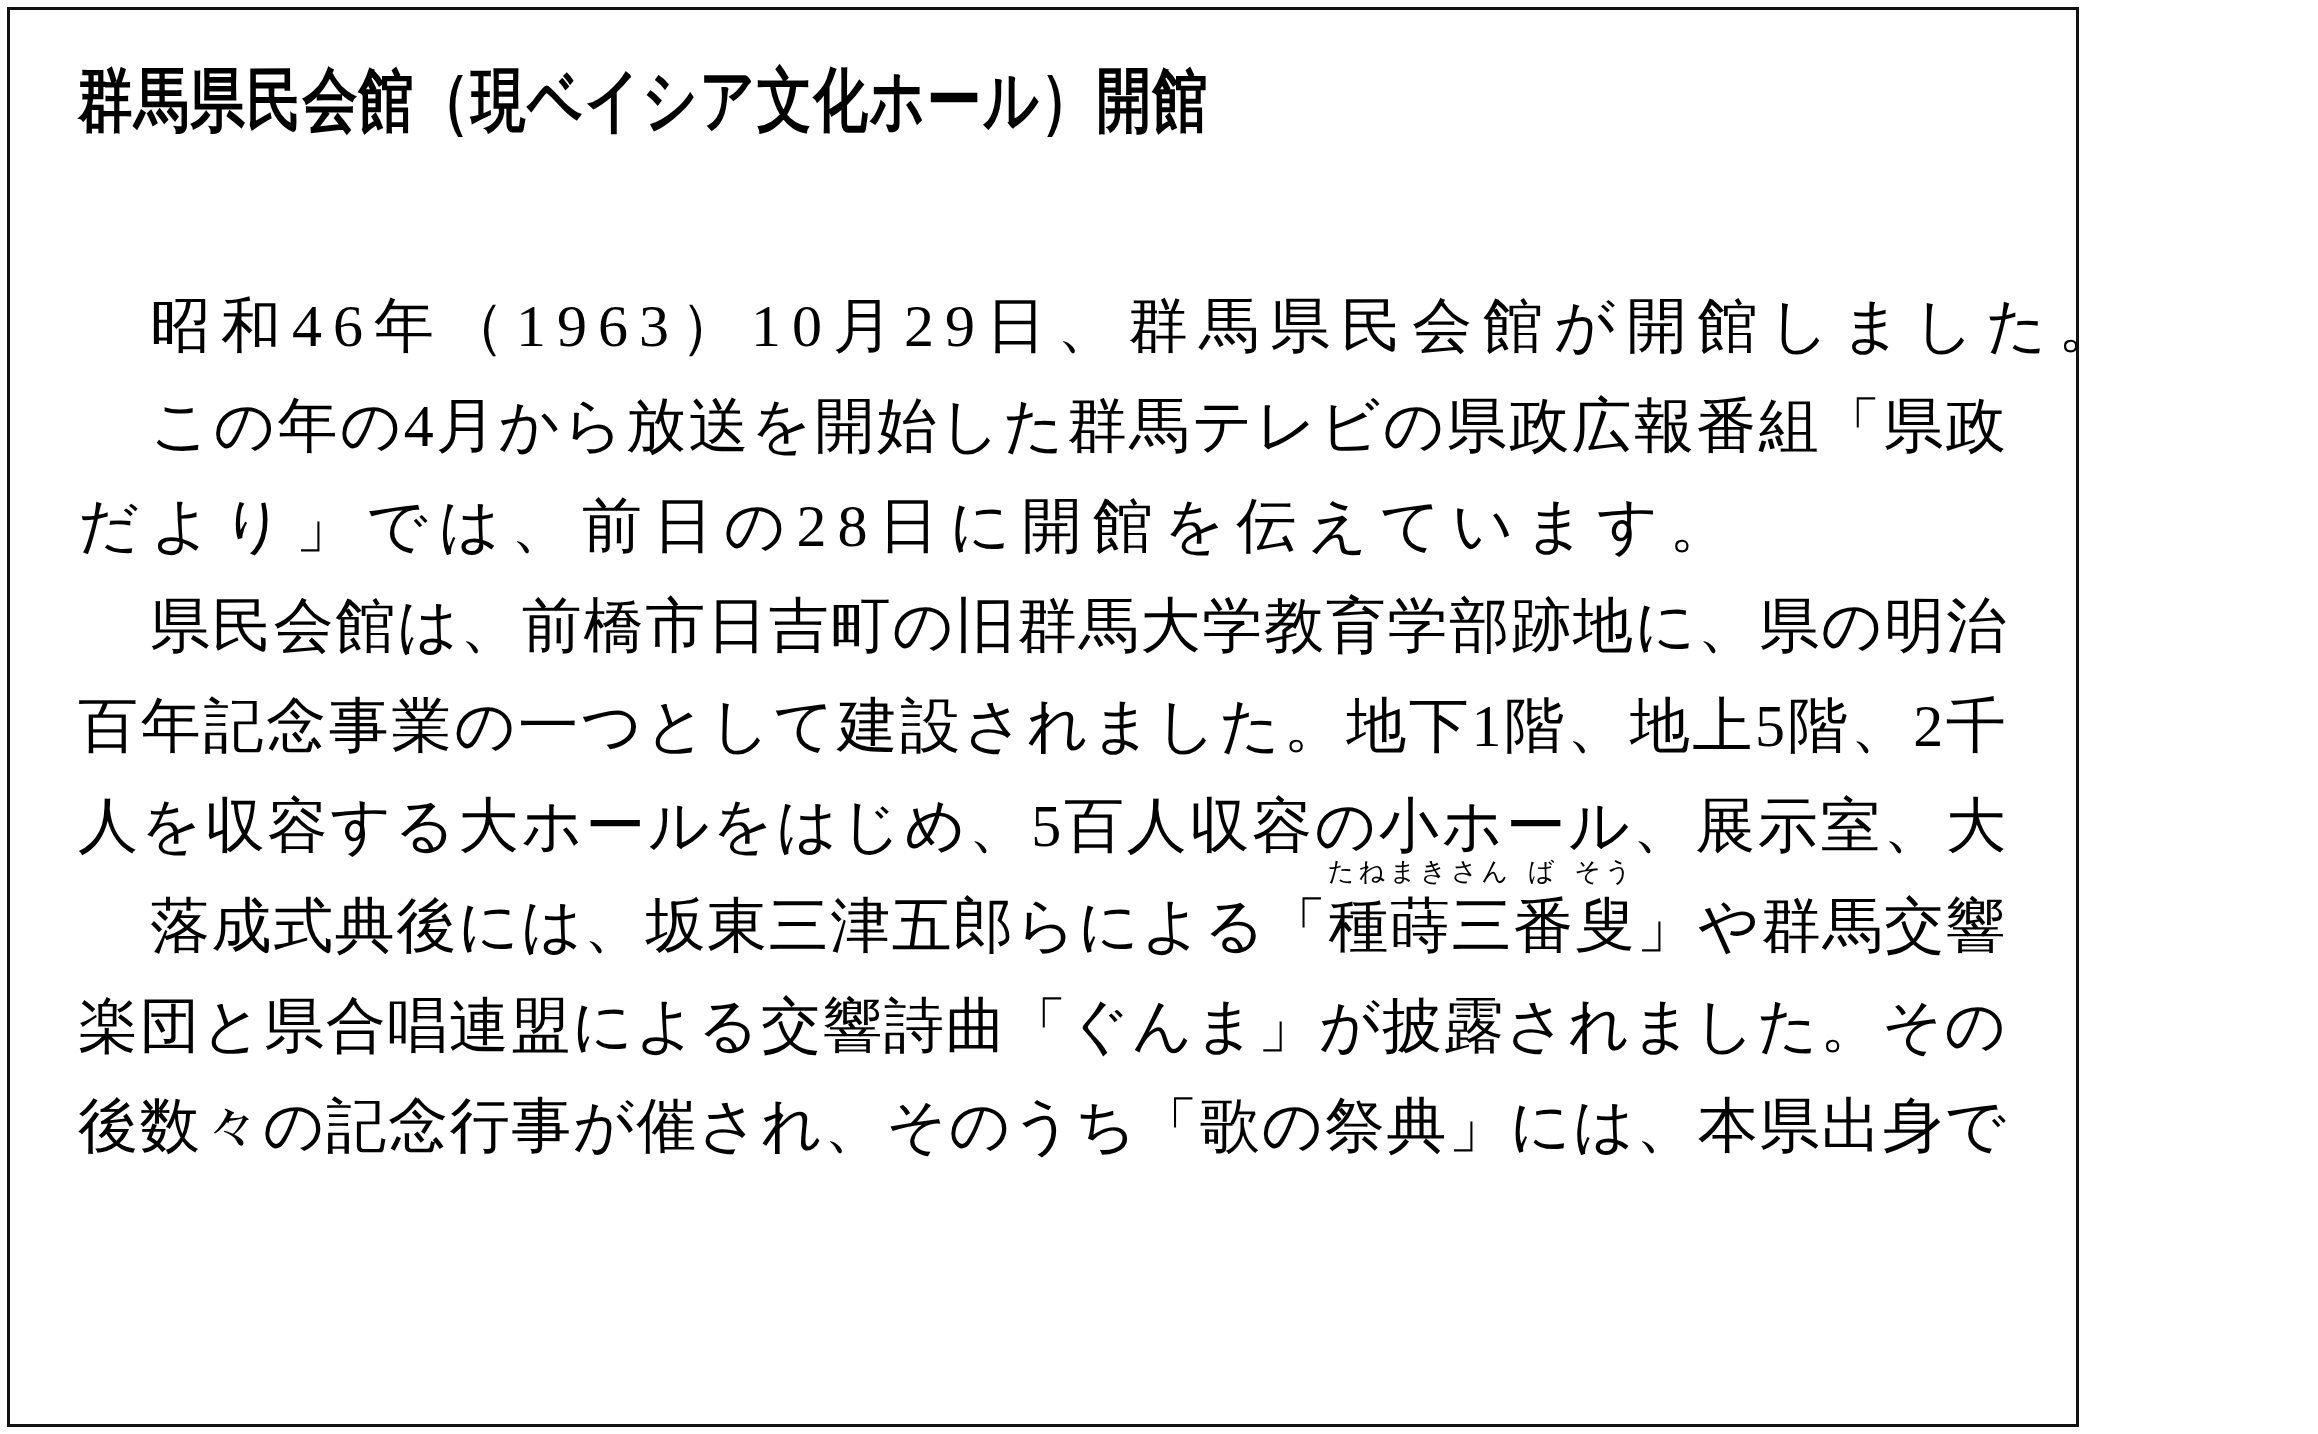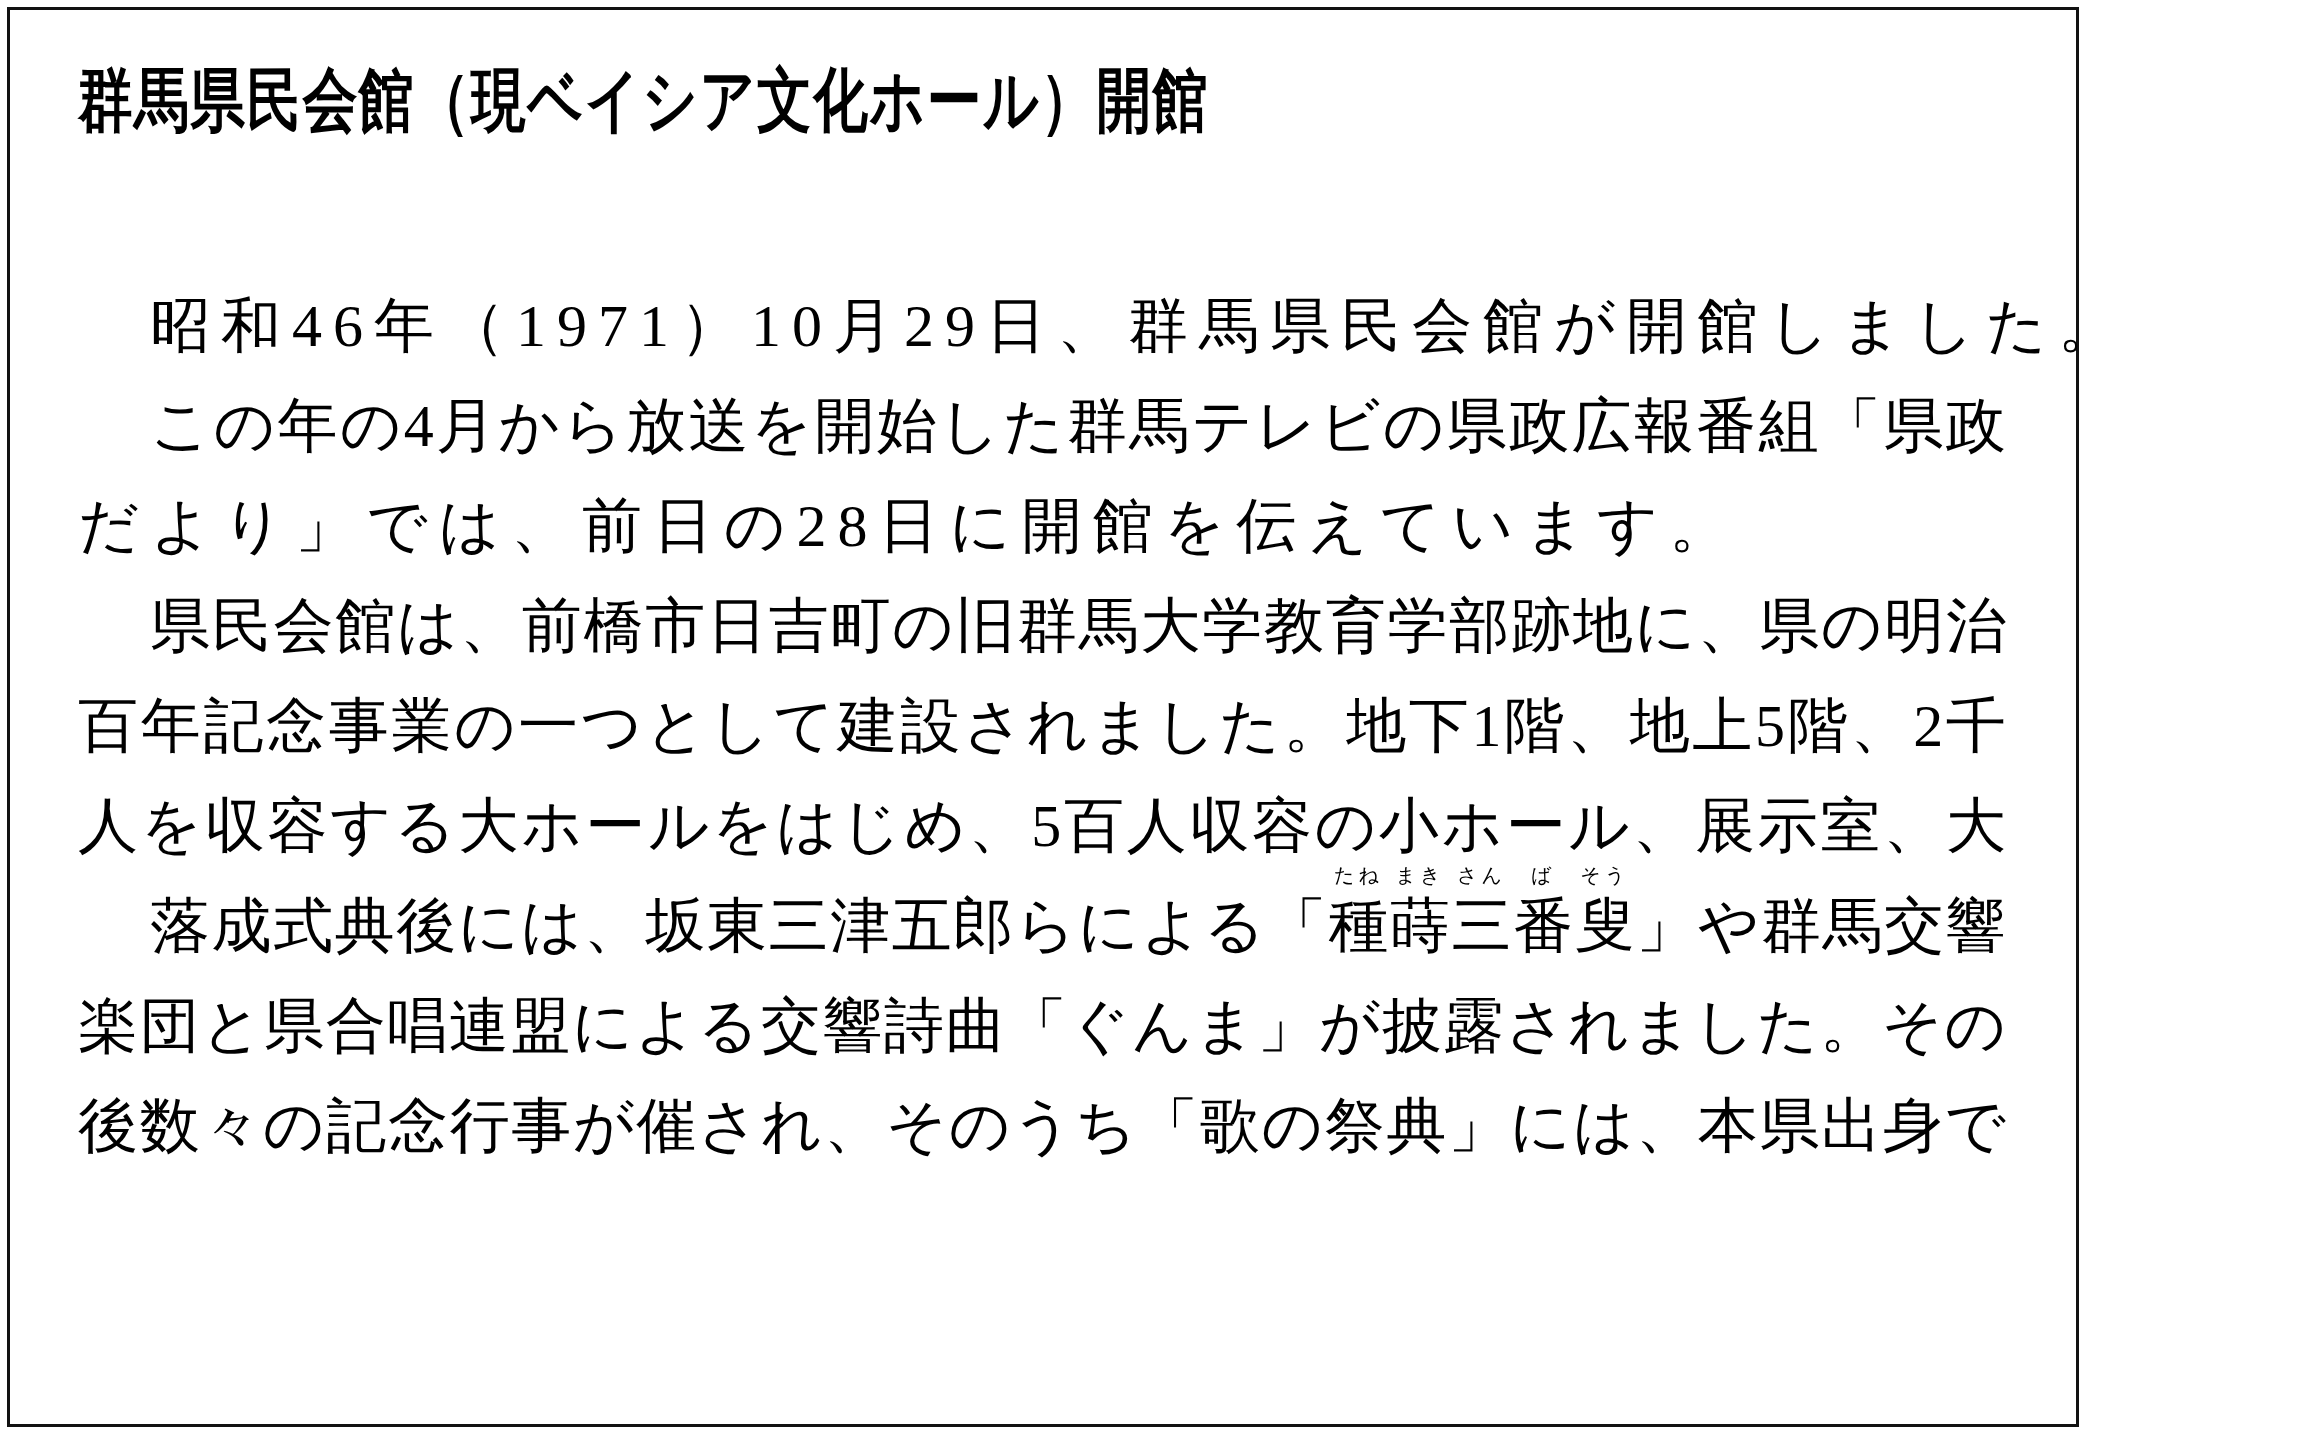--- a/index.html
+++ b/index.html
@@ -29,38 +29,38 @@
   .plain.indent { text-indent:72px; }
   .j { display:flex; justify-content:space-between; align-items:center; }
   .j.indent { padding-left:72px; }
   .j [data-split] { display:contents; }
   .rb { position:relative; display:inline-block; }
   .rt {
     position:absolute;
     bottom:96%;
     left:50%;
     transform:translateX(-50%);
-    font-size:20px;
+    font-size:26px;
     letter-spacing:4px;
     white-space:nowrap;
     font-family:"Liberation Serif", serif;
   }
 </style>
 </head>
 <body>
 
 <div class="page">
   <div class="frame"></div>
   <div class="content">
 
     <h1 class="title">群馬県民会館（現ベイシア文化ホール）開館</h1>
 
     <div class="docbody">
 
-      <p class="line plain indent">昭和46年（1971）10月29日、群馬県民会館が開館しました。</p>
+      <p class="line plain indent">昭和46年（1963）10月29日、群馬県民会館が開館しました。</p>
 
       <p class="line j indent">
         <span data-split=""><span>こ</span><span>の</span><span>年</span><span>の</span><span>4</span><span>月</span><span>か</span><span>ら</span><span>放</span><span>送</span><span>を</span><span>開</span><span>始</span><span>し</span><span>た</span><span>群</span><span>馬</span><span>テ</span><span>レ</span><span>ビ</span><span>の</span><span>県</span><span>政</span><span>広</span><span>報</span><span>番</span><span>組</span><span>「</span><span>県</span><span>政</span></span>
       </p>
       <p class="line plain">だより」では、前日の28日に開館を伝えています。</p>
 
       <p class="line j indent">
         <span data-split=""><span>県</span><span>民</span><span>会</span><span>館</span><span>は</span><span>、</span><span>前</span><span>橋</span><span>市</span><span>日</span><span>吉</span><span>町</span><span>の</span><span>旧</span><span>群</span><span>馬</span><span>大</span><span>学</span><span>教</span><span>育</span><span>学</span><span>部</span><span>跡</span><span>地</span><span>に</span><span>、</span><span>県</span><span>の</span><span>明</span><span>治</span></span>
       </p>
       <p class="line j">

